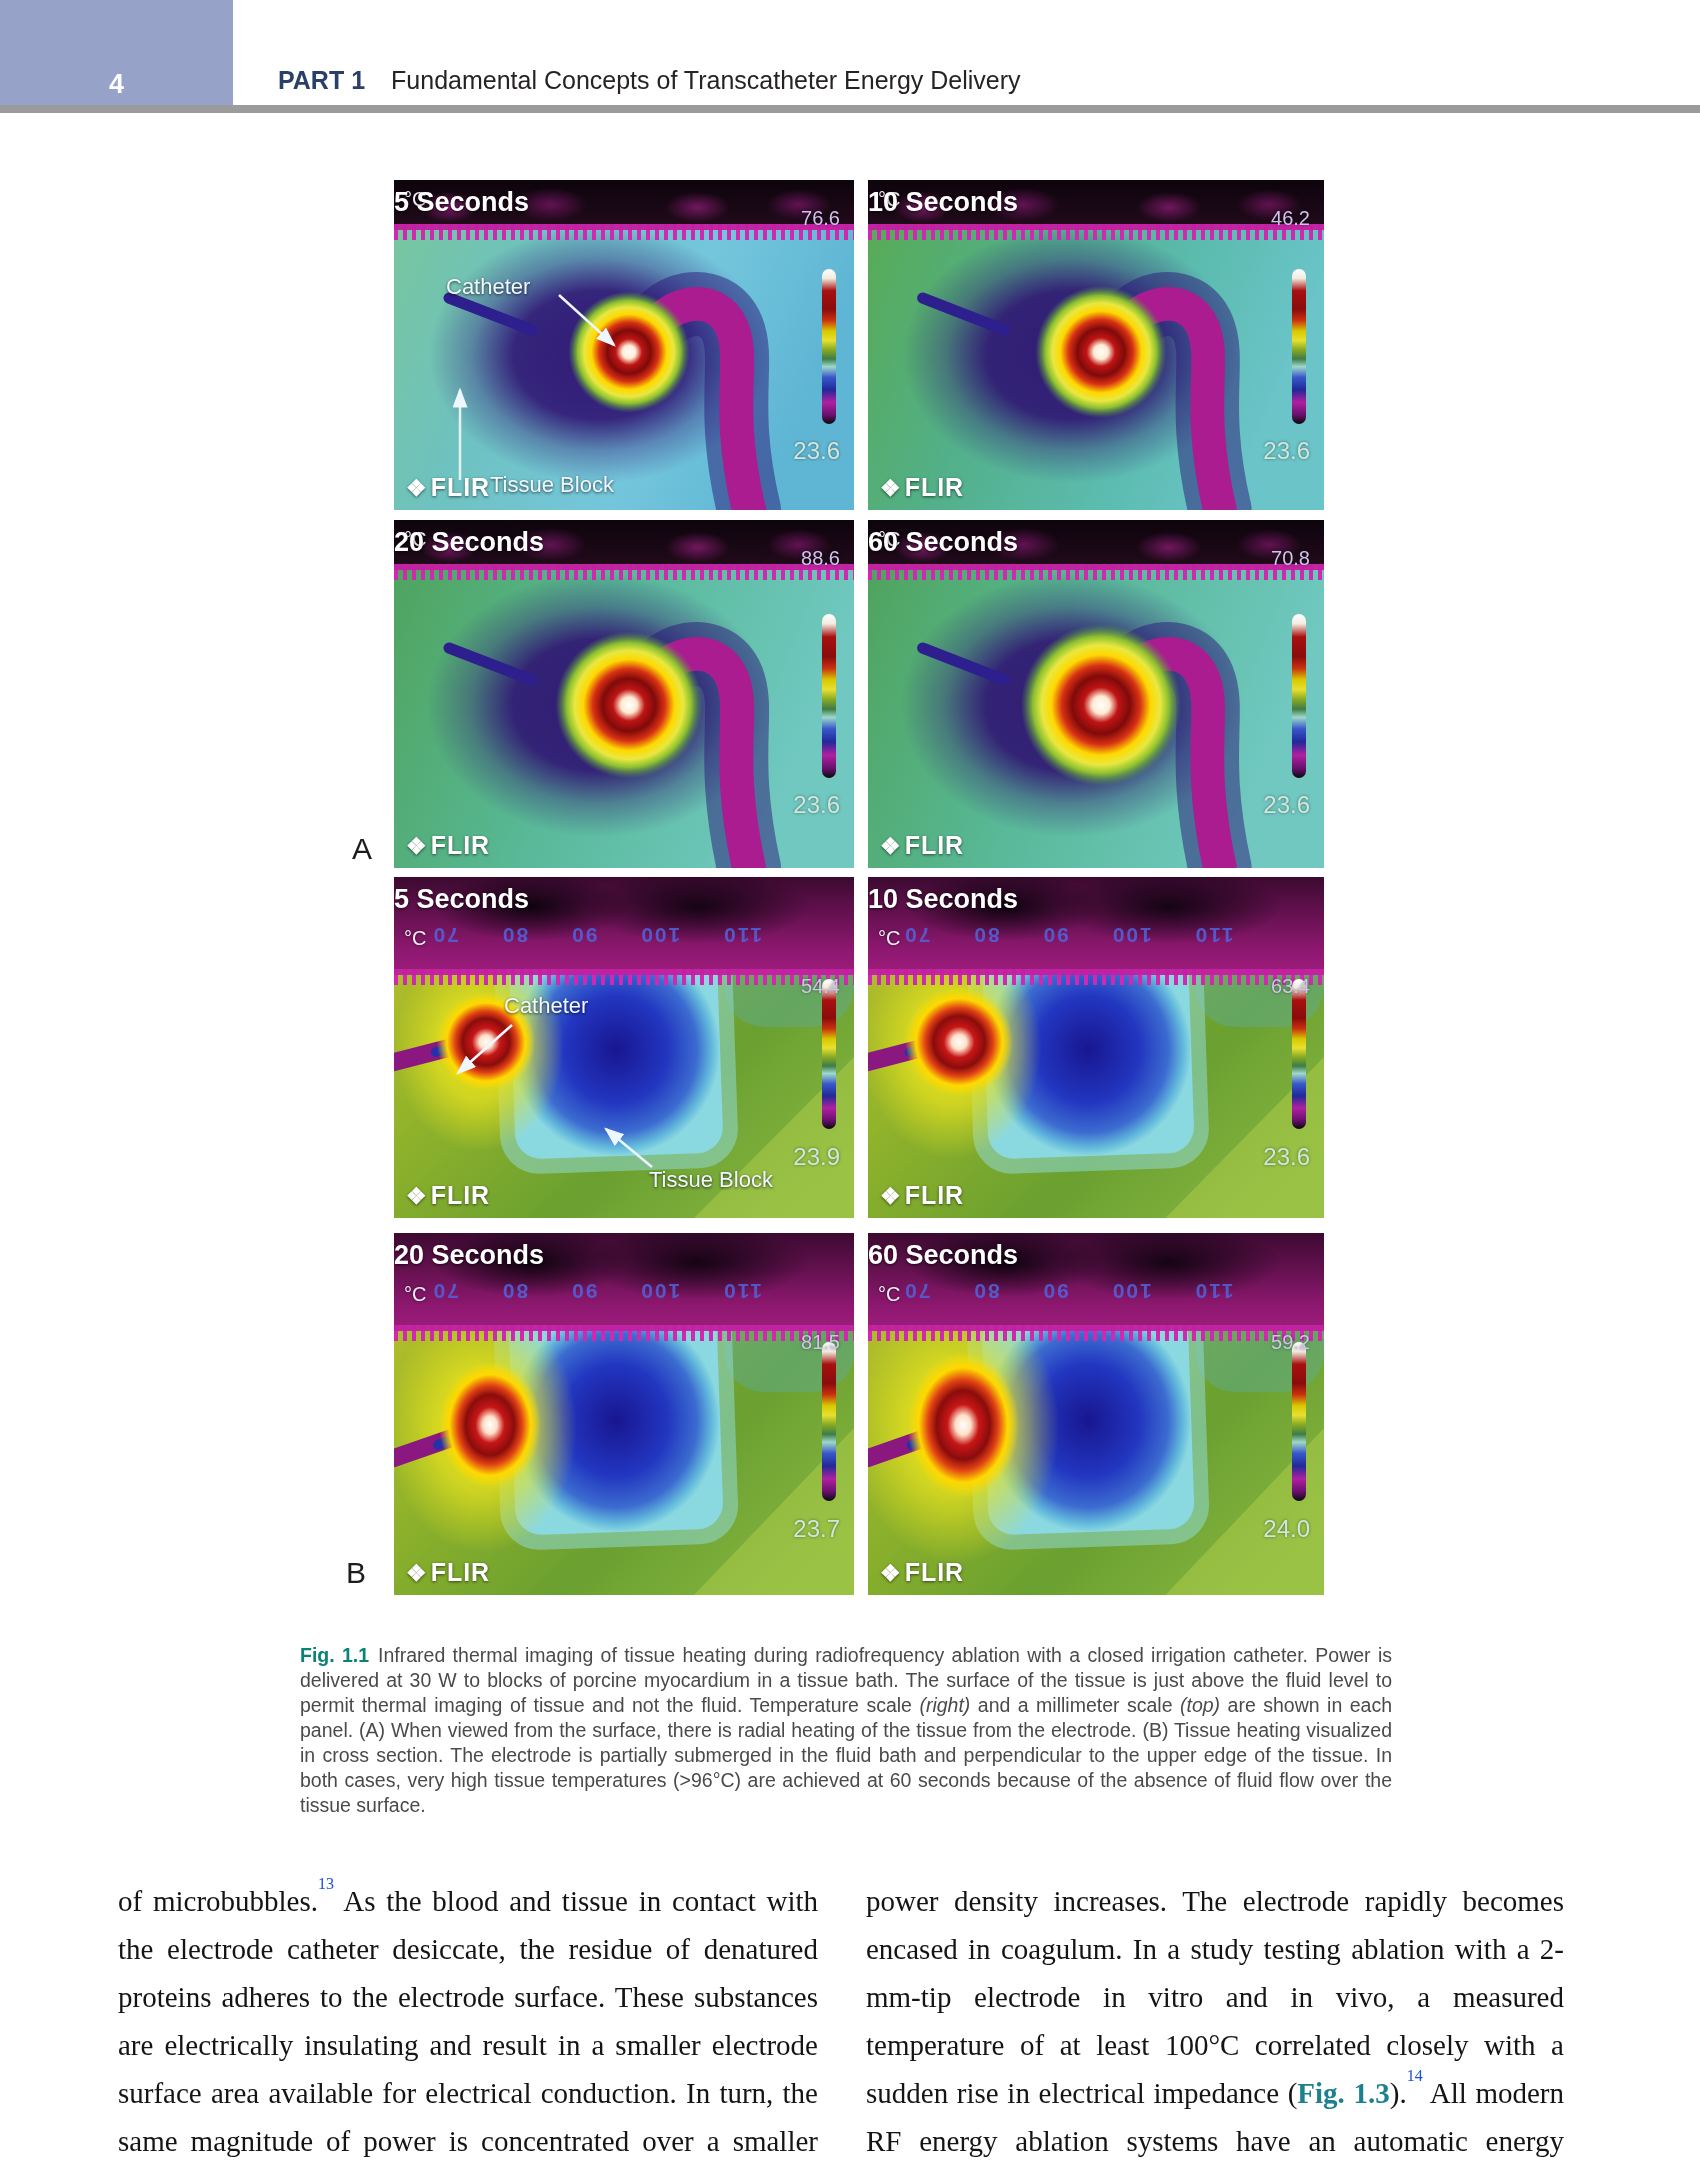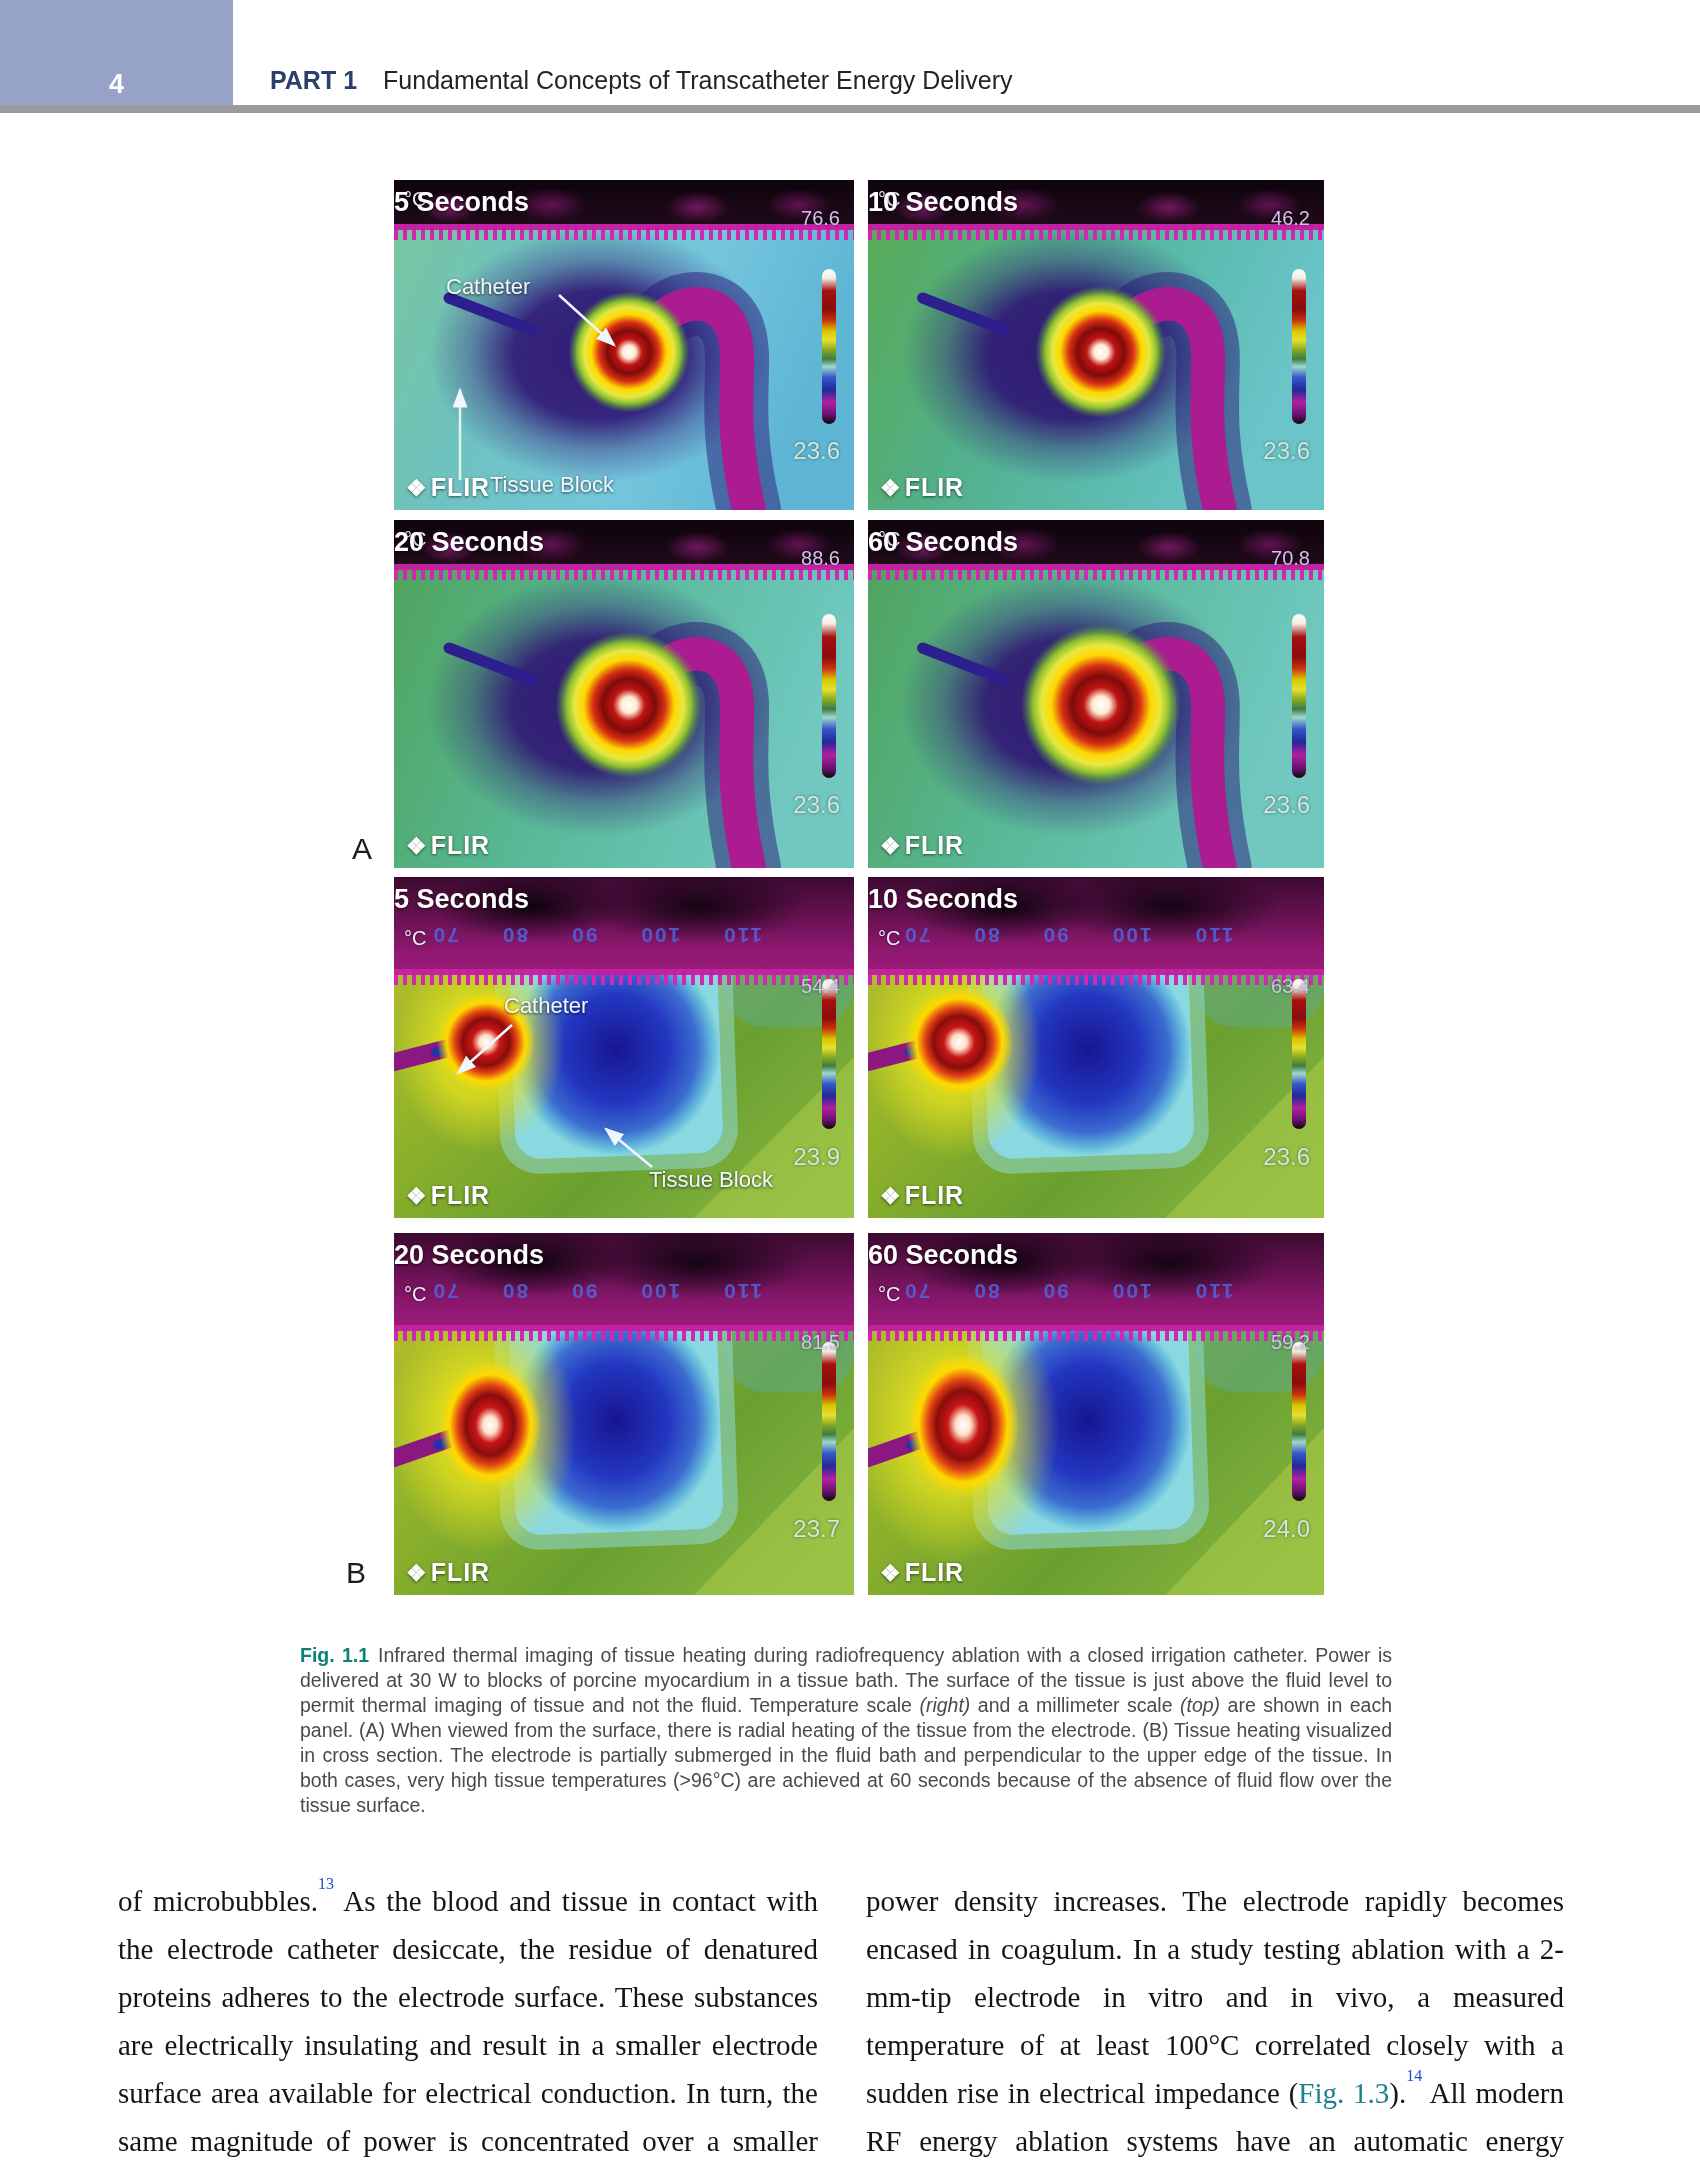--- a/index.html
+++ b/index.html
@@ -3,21 +3,21 @@
 <meta charset="utf-8">
 <style>
   html,body{margin:0;padding:0;background:#ffffff;}
   .page{position:relative;width:1700px;height:2175px;background:#ffffff;overflow:hidden;
         font-family:"Liberation Sans",sans-serif;}
   
   .corner-box{position:absolute;left:0;top:0;width:233px;height:105px;background:#97a2c9;}
   .page-num{position:absolute;bottom:5px;left:0;width:100%;text-align:center;
             color:#ffffff;font-size:27px;font-weight:bold;}
   .header-rule{position:absolute;left:0;top:105px;width:1700px;height:8px;background:#9b9b9b;}
-  .header-line{position:absolute;left:270px;top:66px;white-space:nowrap;font-size:25px;}
+  .header-line{position:absolute;left:278px;top:66px;white-space:nowrap;font-size:25px;}
   .part-label{color:#2b3f6b;font-weight:bold;}
   .part-title{color:#272324;margin-left:26px;font-weight:400;}
   
   .panel{position:absolute;overflow:hidden;background:#123;}
   .panel svg.art{position:absolute;left:0;top:0;width:100%;height:100%;z-index:0;}
   .ruler-band{position:absolute;left:0;top:0;width:100%;z-index:1;}
   .type-a .ruler-band{height:44px;background:
      radial-gradient(ellipse 40px 22px at 12% 62%, rgba(160,32,134,.75), transparent 70%),
      radial-gradient(ellipse 52px 24px at 34% 56%, rgba(146,26,124,.6), transparent 70%),
      radial-gradient(ellipse 46px 22px at 66% 62%, rgba(160,32,134,.65), transparent 70%),
@@ -60,21 +60,21 @@
   .caption{position:absolute;left:300px;top:1643px;width:1092px;font-size:19.5px;line-height:25px;
            color:#4a4a4a;text-align:justify;}
   .cap-label{color:#0a8276;font-weight:bold;margin-right:9px;}
   .cap-italic{font-style:italic;}
   
   .bodycol{position:absolute;top:1877px;font-family:"Liberation Serif",serif;font-size:29px;
            line-height:48px;color:#141414;text-align:justify;}
   .col-left{left:118px;width:700px;}
   .col-right{left:866px;width:698px;}
   .refsup{color:#1d4ed8;font-size:16px;position:relative;top:-11px;line-height:0;}
-  .figlink{color:#1d808e;}
+  .figlink{color:#1d808e;font-weight:bold;}
 </style>
 </head>
 <body>
 
 <div class="page">
 
   <svg width="0" height="0" style="position:absolute">
     <defs>
       <linearGradient id="gA1" x1="0" y1="0" x2="1" y2="0.3">
         <stop offset="0" stop-color="#79c69b"></stop>

